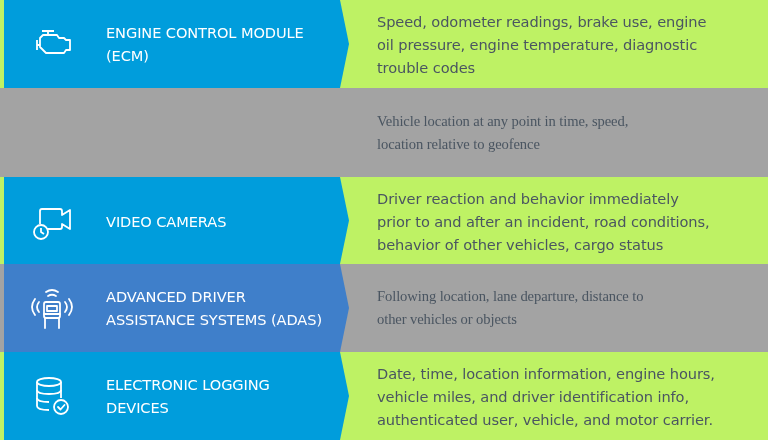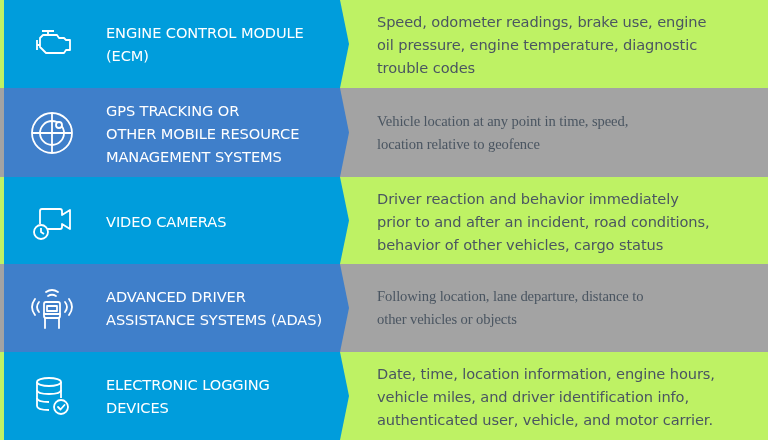--- a/index.html
+++ b/index.html
@@ -63,35 +63,20 @@
         <span class="line">(ECM)</span>
       </div>
     </div>
   </div>
 
   <div class="row even" style="top:88px;height:89px;">
     <div class="right">
       <div class="desc">
         <span class="line">Vehicle location at any point in time, speed,</span>
         <span class="line">location relative to geofence</span>
-      </div>
-    </div>
-    <div class="left">
-      <div class="icon">
-        <svg viewBox="0 0 48 48" fill="none" stroke="#fff" stroke-width="1.8">
-          <circle cx="24" cy="24" r="20"></circle>
-          <circle cx="24" cy="24" r="12"></circle>
-          <path d="M24 4 V44 M4 24 H44"></path>
-          <circle cx="31" cy="16" r="3" fill="#3f7fca"></circle>
-        </svg>
-      </div>
-      <div class="label">
-        <span class="line">GPS TRACKING OR</span>
-        <span class="line">OTHER MOBILE RESOURCE</span>
-        <span class="line">MANAGEMENT SYSTEMS</span>
       </div>
     </div>
   </div>
 
   <div class="row odd" style="top:177px;height:87px;">
     <div class="right">
       <div class="desc">
         <span class="line">Driver reaction and behavior immediately</span>
         <span class="line">prior to and after an incident, road conditions,</span>
         <span class="line">behavior of other vehicles, cargo status</span>

